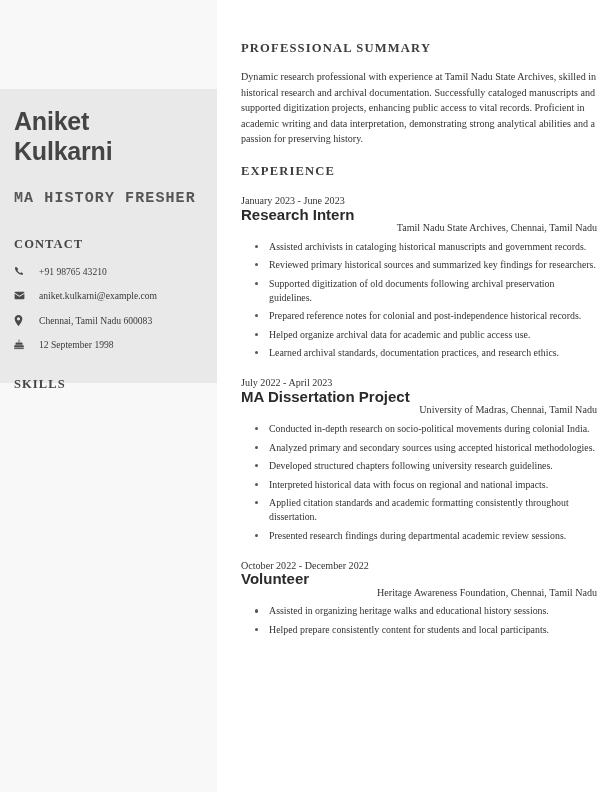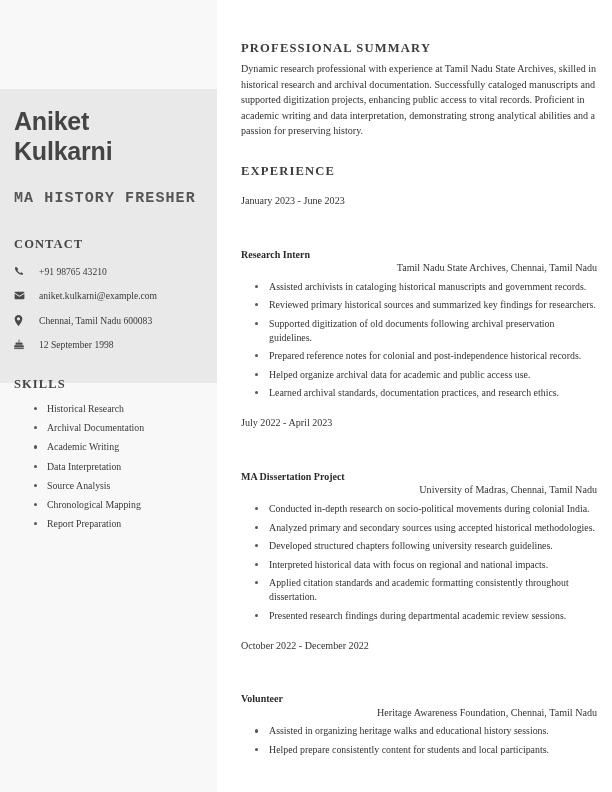--- a/index.html
+++ b/index.html
@@ -144,43 +144,42 @@
     font-size: 12.6px;
     letter-spacing: 1.15px;
     color: #3d3d3d;
     margin: 0;
   }
   .summary {
     font-family: "Liberation Serif", serif;
     font-size: 10.1px;
     line-height: 15.6px;
     color: #333333;
-    margin-top: 5px;
+    margin-top: 13px;
     text-align: left;
   }
   .exp-heading {
-    margin-top: 25px;
+    margin-top: 17px;
   }
   .exp-item {
     margin-top: 16px;
   }
   .exp-item.first { margin-top: 15px; }
   .exp-dates {
     font-family: "Liberation Serif", serif;
     font-size: 10.1px;
     color: #333333;
     line-height: 13.6px;
   }
   .exp-title {
-    font-family: Liberation Serif, serif;
-    font-weight: bold;
-    font-size: 10px;
+    font-family: Liberation Sans, sans-serif;
+    font-weight: bold;
+    font-size: 15px;
     color: #2b2b2b;
     line-height: 13.6px;
-    margin-top: 40px;
   }
   .exp-org {
     font-family: "Liberation Serif", serif;
     font-size: 10.1px;
     color: #333333;
     line-height: 13.6px;
     text-align: right;
   }
   .exp-bullets {
     margin: 5px 0 0 0;
@@ -264,29 +263,20 @@
             </svg>
           </span>
           <span class="contact-text">12 September 1998</span>
         </div>
 
       </div>
     </div>
 
     <div class="skills-wrap">
       <div class="side-heading">SKILLS</div>
-      <ul class="skills-list">
-        <li>Historical Research</li>
-        <li>Archival Documentation</li>
-        <li>Academic Writing</li>
-        <li>Data Interpretation</li>
-        <li>Source Analysis</li>
-        <li>Chronological Mapping</li>
-        <li>Report Preparation</li>
-      </ul>
     </div>
 
   </div>
 
   <div class="main">
 
     <div class="main-heading">PROFESSIONAL SUMMARY</div>
     <div class="summary">Dynamic research professional with experience at Tamil Nadu State Archives, skilled in historical research and archival documentation. Successfully cataloged manuscripts and supported digitization projects, enhancing public access to vital records. Proficient in academic writing and data interpretation, demonstrating strong analytical abilities and a passion for preserving history.</div>
 
     <div class="main-heading exp-heading">EXPERIENCE</div>

